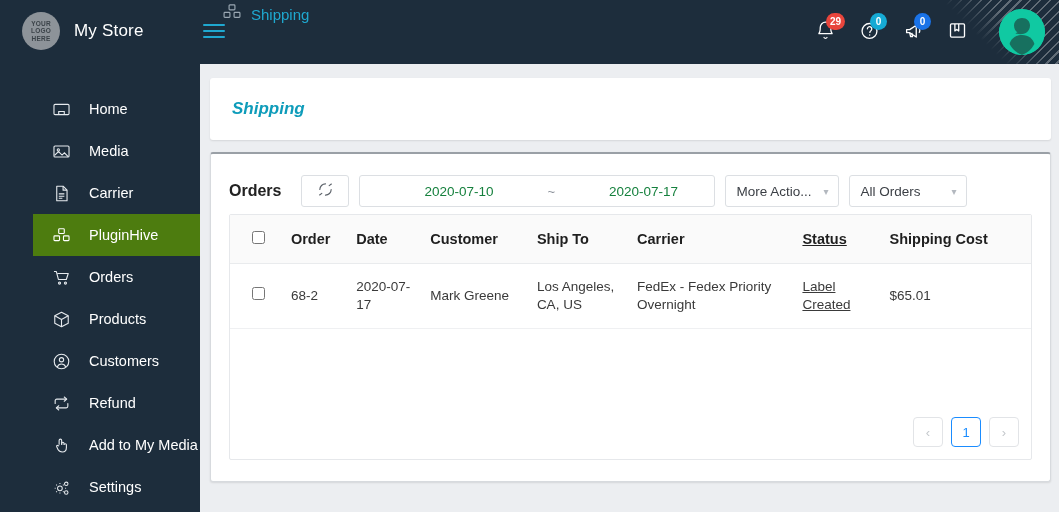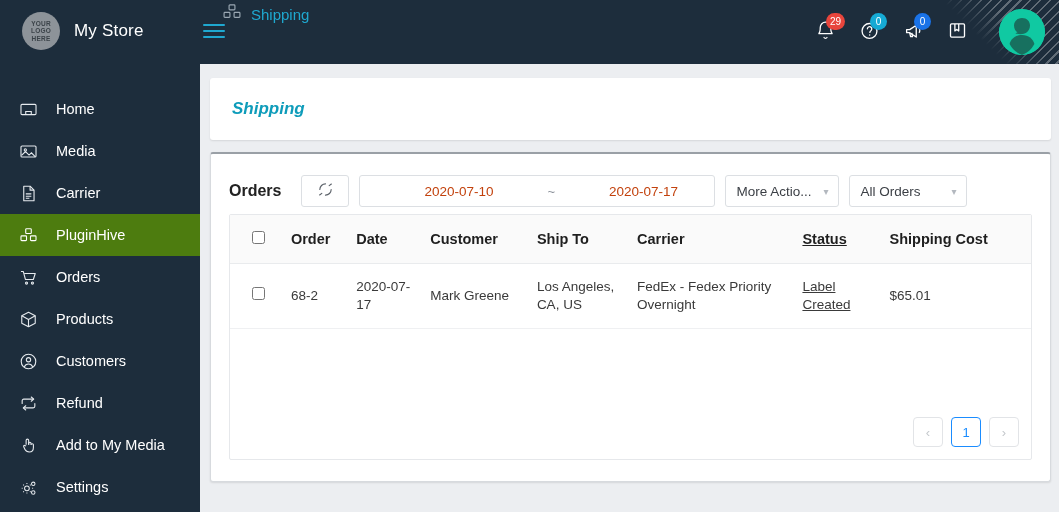--- a/index.html
+++ b/index.html
@@ -39,35 +39,35 @@
   .hamburger { position: absolute; left: 203px; top: 20px; width: 22px; cursor: pointer; }
   .hamburger span { display: block; height: 2px; background: #1fa8d0; margin: 4px 0; border-radius: 1px; }
 
   .tab-shipping { position: absolute; left: 222px; top: 2px; display: flex; align-items: center; gap: 9px; cursor: pointer; }
   .tab-shipping .lbl { color: #1fa8d0; font-size: 15px; }
 
   .topicons { position: absolute; right: 14px; top: 0; height: 64px; display: flex; align-items: center; gap: 22px; }
   .icon-wrap { position: relative; width: 22px; height: 24px; cursor: pointer; }
   .badge {
     position: absolute; top: -7px; left: 11px; min-width: 17px; height: 17px; padding: 0 4px;
-    border-radius: 9px; color: #fff; font-size: 10px; font-weight: normal;
+    border-radius: 9px; color: #fff; font-size: 10px; font-weight: bold;
     display: flex; align-items: center; justify-content: center; line-height: 1;
   }
   .badge.red  { background: #e8453c; }
   .badge.cyan { background: #16aad4; }
   .badge.blue { background: #1a73e8; }
   .avatar {
     width: 46px; height: 46px; border-radius: 50%;
     background: #10c9a2; margin-left: 8px; overflow: hidden; position: relative; cursor: pointer;
   }
 
   
   .sidebar {
     position: absolute; left: 0; top: 64px; width: 200px; height: 448px;
-    background: #1d2d3c; padding-top: 24px;
+    background: #1d2d3c; padding-top: 24px; padding-left: 33px;
   }
   .nav-item {
     height: 42px; display: flex; align-items: center; gap: 18px;
     padding-left: 18px; color: #ffffff; font-size: 14.5px; cursor: pointer;
   }
   .nav-item.active { background: #4d7c0f; }
   .nav-ico { width: 20px; height: 20px; display: flex; align-items: center; justify-content: center; flex: none; }
 
   
   .main { position: absolute; left: 200px; top: 64px; width: 859px; height: 448px; background: #eceef1; padding: 14px 8px 0 10px; }
@@ -83,21 +83,21 @@
   .orders-title { font-size: 16px; font-weight: bold; color: #222; margin-right: 10px; }
 
   .btn-refresh {
     width: 48px; height: 32px; border: 1px solid #dcdfe3; border-radius: 3px; background: #fff;
     display: flex; align-items: center; justify-content: center; cursor: pointer;
   }
   .daterange {
     width: 356px; height: 32px; border: 1px solid #dcdfe3; border-radius: 3px; background: #fff;
     display: flex; align-items: center; padding: 0 10px; cursor: pointer;
   }
-  .daterange .dr-in { flex: 1; text-align: center; font-size: 13.5px; color: #c2410c; border: none; outline: none; background: transparent; font-family: "Liberation Sans", sans-serif; }
+  .daterange .dr-in { flex: 1; text-align: center; font-size: 13.5px; color: #15803d; border: none; outline: none; background: transparent; font-family: "Liberation Sans", sans-serif; }
   .daterange .tilde { width: 24px; text-align: center; color: #8a9099; font-size: 13px; }
   .dropdown {
     height: 32px; border: 1px solid #dcdfe3; border-radius: 3px; background: #fff;
     display: flex; align-items: center; justify-content: space-between; gap: 6px;
     padding: 0 10px; font-size: 13.5px; color: #3b3f45; cursor: pointer;
   }
   .dd-more { width: 114px; }
   .dd-all  { width: 118px; }
   .caret { color: #b3b8bf; font-size: 10px; }
 

